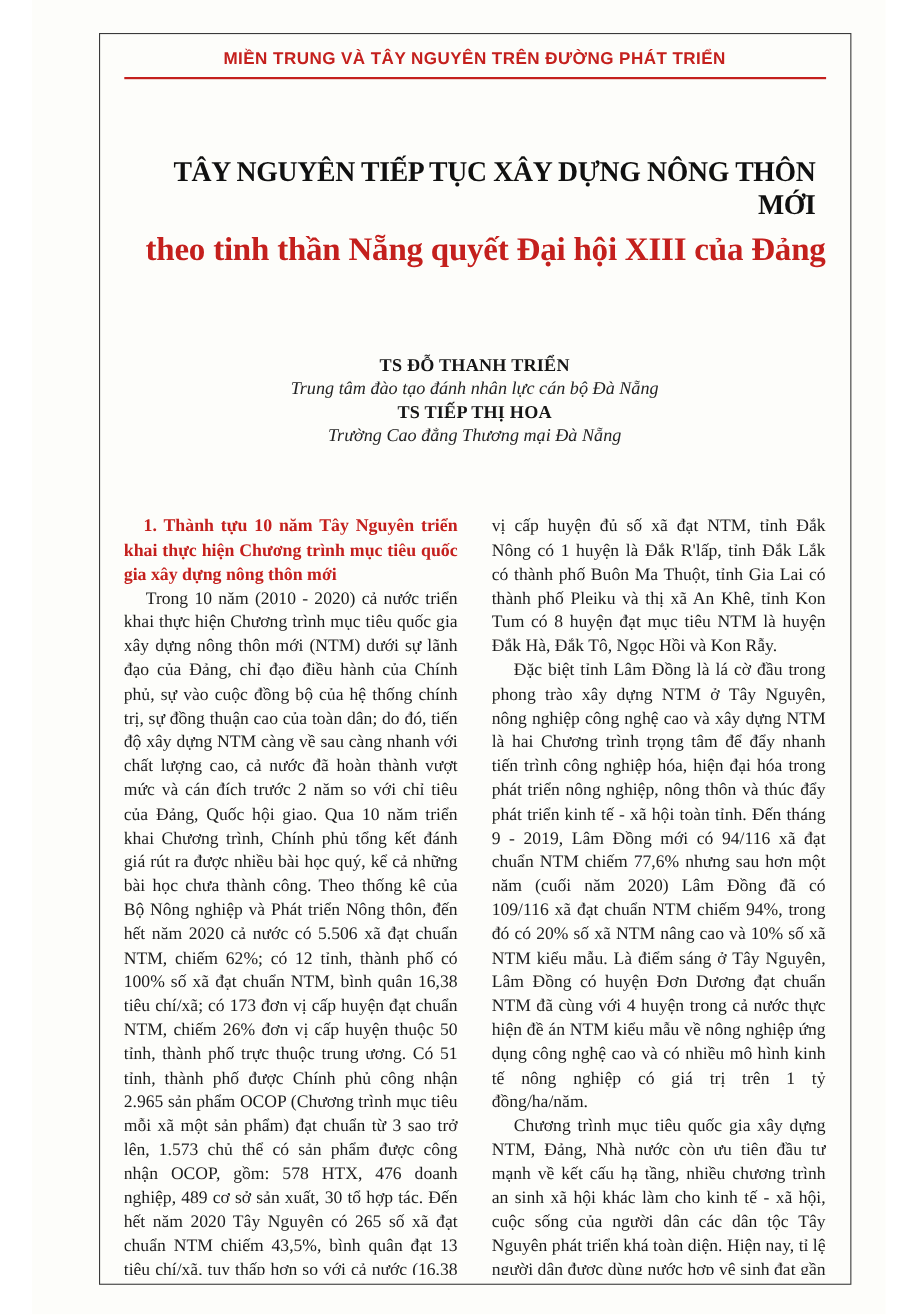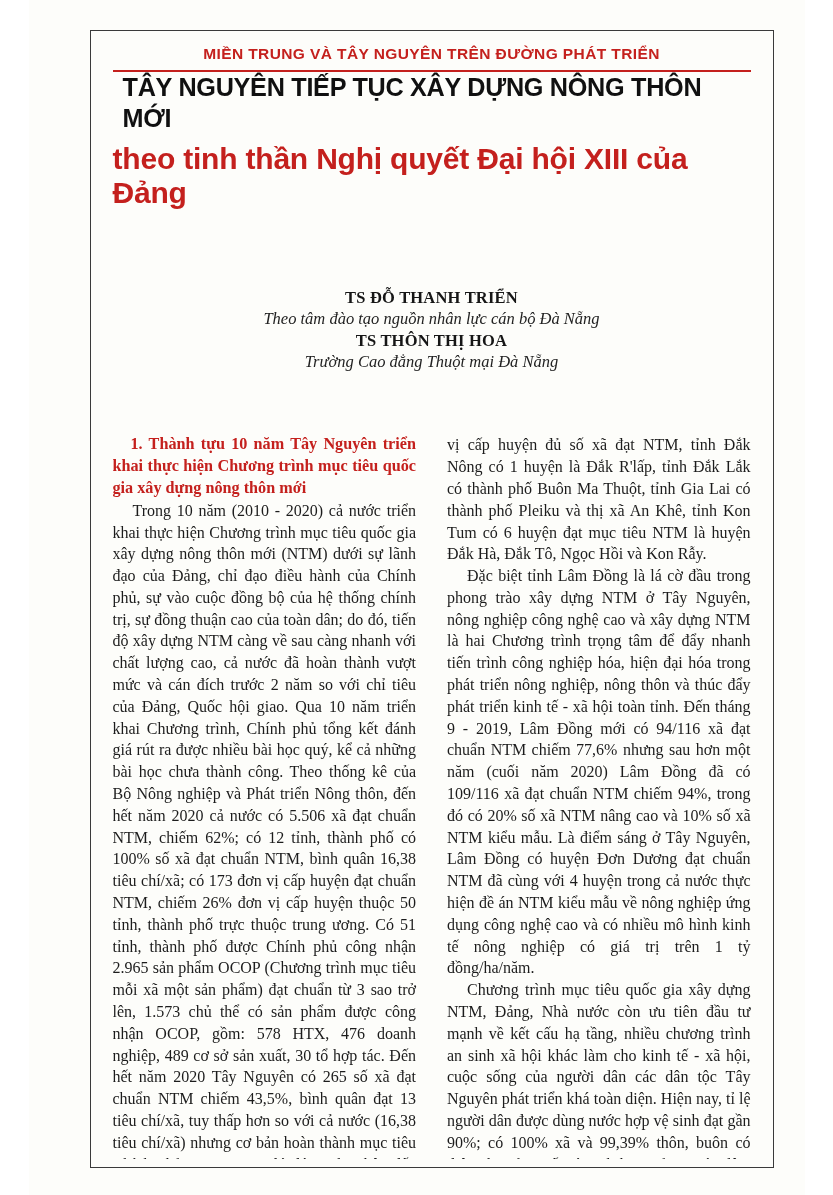--- a/index.html
+++ b/index.html
@@ -36,22 +36,23 @@
   }
 
   .header-rule {
     height: 2.5px;
     background: var(--accent-red, #c4201d);
     border: none;
     margin-top: 7px;
   }
 
   .title-block {
-    text-align: left;
-    font-family: Liberation Sans, sans-serif;
+    text-align: right;
+    margin-top: 70px;
+    font-family: Liberation Serif, serif;
     font-weight: bold;
   }
   .title-line1 {
     display: block;
     font-size: 26px;
     letter-spacing: -0.3px;
     color: #101010;
     transform: scaleX(0.97);
   }
   .title-line2 {
@@ -122,37 +123,37 @@
 
 <div class="page">
   <div class="frame">
 
     <div class="running-header">MIỀN TRUNG VÀ TÂY NGUYÊN TRÊN ĐƯỜNG PHÁT TRIỂN</div>
 
     <div class="header-rule"></div>
 
     <div class="title-block">
       <span class="title-line1">TÂY NGUYÊN TIẾP TỤC XÂY DỰNG NÔNG THÔN MỚI</span>
-      <span class="title-line2">theo tinh thần Nghị quyết Đại hội XIII của Đảng</span>
+      <span class="title-line2">theo tinh thần Nẵng quyết Đại hội XIII của Đảng</span>
     </div>
 
     <div class="authors">
       <div class="author-name">TS ĐỖ THANH TRIỂN</div>
-      <div class="author-affiliation">Theo tâm đào tạo nguồn nhân lực cán bộ Đà Nẵng</div>
-      <div class="author-name">TS THÔN THỊ HOA</div>
-      <div class="author-affiliation">Trường Cao đẳng Thuột mại Đà Nẵng</div>
+      <div class="author-affiliation">Trung tâm đào tạo đánh nhân lực cán bộ Đà Nẵng</div>
+      <div class="author-name">TS TIẾP THỊ HOA</div>
+      <div class="author-affiliation">Trường Cao đẳng Thương mại Đà Nẵng</div>
     </div>
 
     <div class="columns">
       <div class="col">
         <div class="section-heading">1. Thành tựu 10 năm Tây Nguyên triển khai thực hiện Chương trình mục tiêu quốc gia xây dựng nông thôn mới</div>
         <p class="para">Trong 10 năm (2010 - 2020) cả nước triển khai thực hiện Chương trình mục tiêu quốc gia xây dựng nông thôn mới (NTM) dưới sự lãnh đạo của Đảng, chỉ đạo điều hành của Chính phủ, sự vào cuộc đồng bộ của hệ thống chính trị, sự đồng thuận cao của toàn dân; do đó, tiến độ xây dựng NTM càng về sau càng nhanh với chất lượng cao, cả nước đã hoàn thành vượt mức và cán đích trước 2 năm so với chỉ tiêu của Đảng, Quốc hội giao. Qua 10 năm triển khai Chương trình, Chính phủ tổng kết đánh giá rút ra được nhiều bài học quý, kể cả những bài học chưa thành công. Theo thống kê của Bộ Nông nghiệp và Phát triển Nông thôn, đến hết năm 2020 cả nước có 5.506 xã đạt chuẩn NTM, chiếm 62%; có 12 tỉnh, thành phố có 100% số xã đạt chuẩn NTM, bình quân 16,38 tiêu chí/xã; có 173 đơn vị cấp huyện đạt chuẩn NTM, chiếm 26% đơn vị cấp huyện thuộc 50 tỉnh, thành phố trực thuộc trung ương. Có 51 tỉnh, thành phố được Chính phủ công nhận 2.965 sản phẩm OCOP (Chương trình mục tiêu mỗi xã một sản phẩm) đạt chuẩn từ 3 sao trở lên, 1.573 chủ thể có sản phẩm được công nhận OCOP, gồm: 578 HTX, 476 doanh nghiệp, 489 cơ sở sản xuất, 30 tổ hợp tác. Đến hết năm 2020 Tây Nguyên có 265 số xã đạt chuẩn NTM chiếm 43,5%, bình quân đạt 13 tiêu chí/xã, tuy thấp hơn so với cả nước (16,38 tiêu chí/xã) nhưng cơ bản hoàn thành mục tiêu Chính phủ giao. Trong đó đáng ghi nhận đến năm 2020 tỉnh Lâm Đồng có 6 đơn</p>
       </div>
       <div class="col">
-        <p class="para no-indent">vị cấp huyện đủ số xã đạt NTM, tỉnh Đắk Nông có 1 huyện là Đắk R'lấp, tỉnh Đắk Lắk có thành phố Buôn Ma Thuột, tỉnh Gia Lai có thành phố Pleiku và thị xã An Khê, tỉnh Kon Tum có 6 huyện đạt mục tiêu NTM là huyện Đắk Hà, Đắk Tô, Ngọc Hồi và Kon Rẫy.</p>
+        <p class="para no-indent">vị cấp huyện đủ số xã đạt NTM, tỉnh Đắk Nông có 1 huyện là Đắk R'lấp, tỉnh Đắk Lắk có thành phố Buôn Ma Thuột, tỉnh Gia Lai có thành phố Pleiku và thị xã An Khê, tỉnh Kon Tum có 8 huyện đạt mục tiêu NTM là huyện Đắk Hà, Đắk Tô, Ngọc Hồi và Kon Rẫy.</p>
         <p class="para">Đặc biệt tỉnh Lâm Đồng là lá cờ đầu trong phong trào xây dựng NTM ở Tây Nguyên, nông nghiệp công nghệ cao và xây dựng NTM là hai Chương trình trọng tâm để đẩy nhanh tiến trình công nghiệp hóa, hiện đại hóa trong phát triển nông nghiệp, nông thôn và thúc đẩy phát triển kinh tế - xã hội toàn tỉnh. Đến tháng 9 - 2019, Lâm Đồng mới có 94/116 xã đạt chuẩn NTM chiếm 77,6% nhưng sau hơn một năm (cuối năm 2020) Lâm Đồng đã có 109/116 xã đạt chuẩn NTM chiếm 94%, trong đó có 20% số xã NTM nâng cao và 10% số xã NTM kiểu mẫu. Là điểm sáng ở Tây Nguyên, Lâm Đồng có huyện Đơn Dương đạt chuẩn NTM đã cùng với 4 huyện trong cả nước thực hiện đề án NTM kiểu mẫu về nông nghiệp ứng dụng công nghệ cao và có nhiều mô hình kinh tế nông nghiệp có giá trị trên 1 tỷ đồng/ha/năm.</p>
         <p class="para">Chương trình mục tiêu quốc gia xây dựng NTM, Đảng, Nhà nước còn ưu tiên đầu tư mạnh về kết cấu hạ tầng, nhiều chương trình an sinh xã hội khác làm cho kinh tế - xã hội, cuộc sống của người dân các dân tộc Tây Nguyên phát triển khá toàn diện. Hiện nay, tỉ lệ người dân được dùng nước hợp vệ sinh đạt gần 90%; có 100% xã và 99,39% thôn, buôn có điện cho sản xuất và sinh hoạt của người dân; 100% các tỉnh đạt chuẩn phổ cập trung học cơ sở, tỷ lệ trẻ em trong độ</p>
       </div>
     </div>
 
 
   </div>
 </div>
 
 </body></html>

